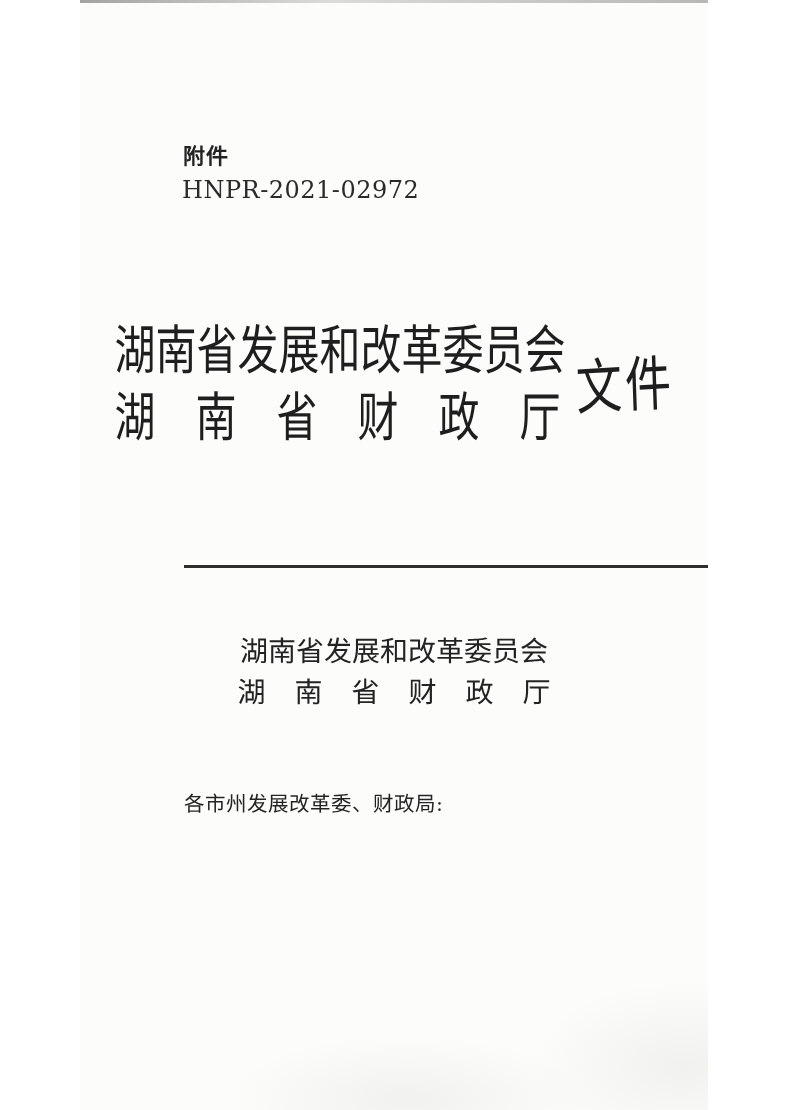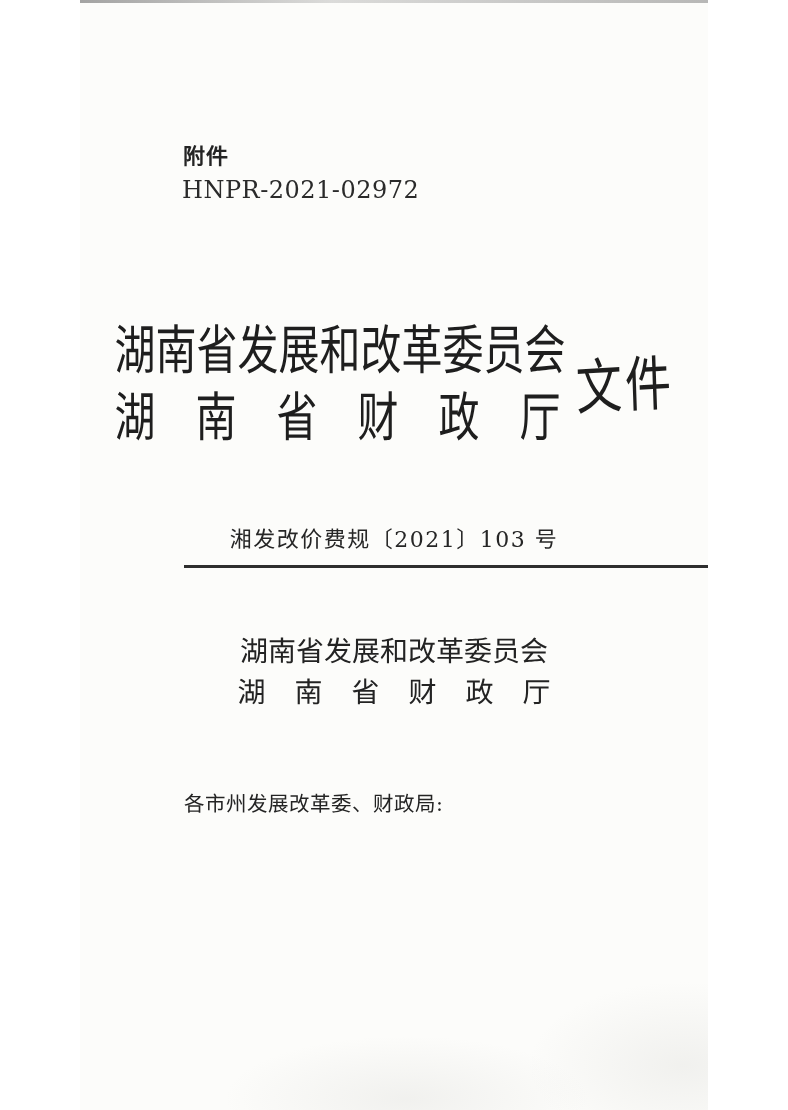--- a/index.html
+++ b/index.html
@@ -179,21 +179,20 @@
   <div class="doc-code">HNPR-2021-02972</div>
 
   <div class="letterhead">
     <div class="lh-lines">
       <div class="lh-line1">湖南省发展和改革委员会</div>
       <div class="lh-line2">湖南省财政厅</div>
     </div>
     <div class="lh-suffix">文件</div>
   </div>
 
-  <div class="doc-number">湘发改价费规〔2021〕103 号</div>
 
   <div class="separator-rule"></div>
 
   <div class="title-line-1">湖南省发展和改革委员会</div>
 
   <div class="title-line-2">
     <span class="spread">湖南省财政厅</span>
   </div>
 
 

